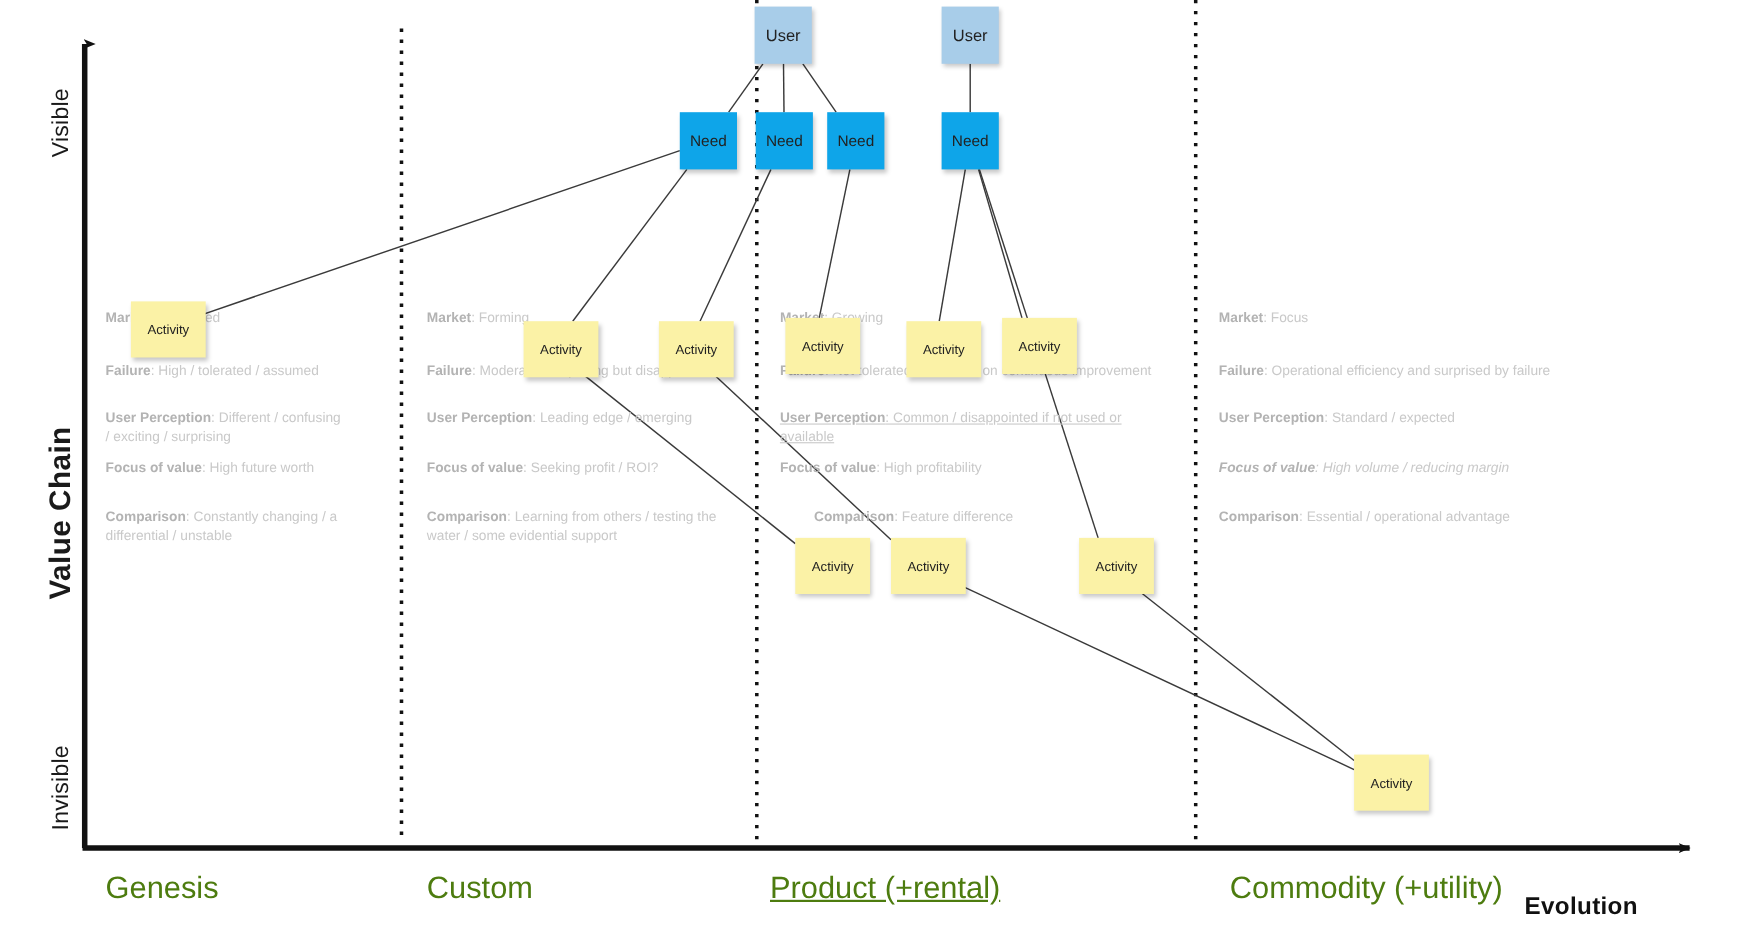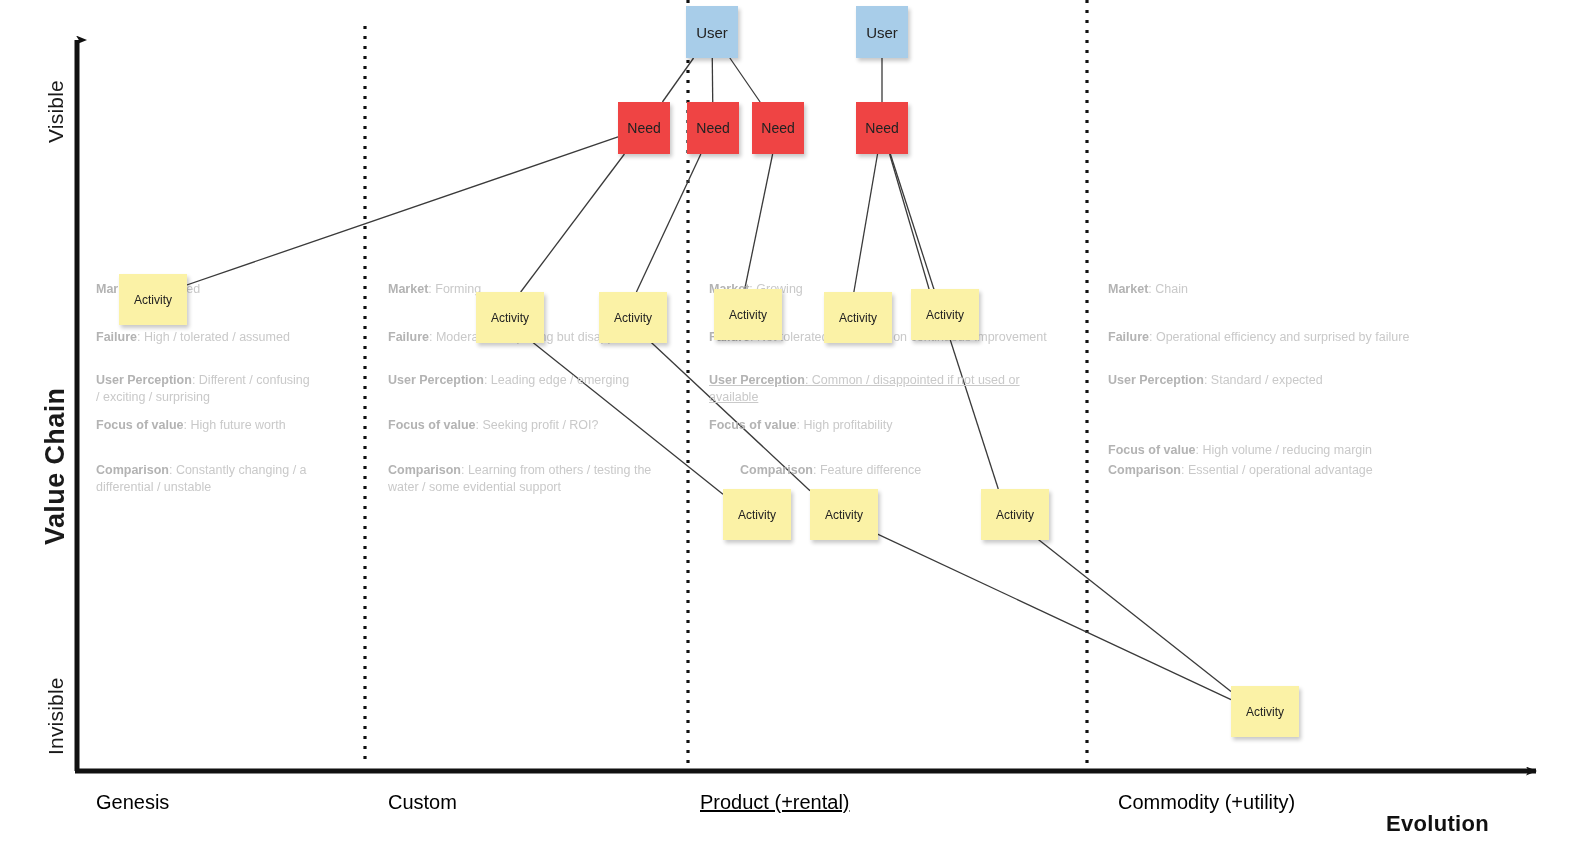--- a/index.html
+++ b/index.html
@@ -52,22 +52,22 @@
   }
   #label-valuechain {
     font-size: 27px;
     font-weight: bold;
     left: 40px;
     top: 545px;
     letter-spacing: 0.4px;
   }
   .x-tick {
     position: absolute;
-    font-size: 20px;
-    color: #000000;
+    font-size: 28px;
+    color: #4d7c0f;
     top: 791px;
     white-space: nowrap;
   }
   #xlabel-evolution {
     position: absolute;
     font-size: 22px;
     font-weight: bold;
     color: #111111;
     top: 811px;
     left: 1386px;
@@ -100,21 +100,21 @@
   .node-user {
     width: 52px;
     height: 52px;
     font-size: 15px;
     background: #a8cde9;
   }
   .node-need {
     width: 52px;
     height: 52px;
     font-size: 14px;
-    background: #ef4444;
+    background: #0ea5e9;
   }
   .node-activity {
     width: 68px;
     height: 51px;
     font-size: 12px;
     background: #fbf2a6;
   }
 </style>
 </head>
 <body>
@@ -180,24 +180,24 @@
       <div class="col-text" style="left: 388px; top: 281px; width: 270px;"><b>Market</b><span>: Forming</span></div>
       <div class="col-text" style="left: 388px; top: 329px; width: 270px;"><b>Failure</b><span>: Moderate / surprising but disappointed</span></div>
       <div class="col-text" style="left: 388px; top: 372px; width: 270px;"><b>User Perception</b><span>: Leading edge / emerging</span></div>
       <div class="col-text" style="left: 388px; top: 417px; width: 270px;"><b>Focus of value</b><span>: Seeking profit / ROI?</span></div>
       <div class="col-text" style="left: 388px; top: 462px; width: 270px;"><b>Comparison</b><span>: Learning from others / testing the water / some evidential support</span></div>
       <div class="col-text" style="left: 709px; top: 281px; width: 340px;"><b>Market</b><span>: Growing</span></div>
       <div class="col-text" style="left: 709px; top: 329px; width: 340px;"><b>Failure</b><span>: Not tolerated / assumed on continuous improvement</span></div>
       <div class="col-text" style="left: 709px; top: 372px; width: 340px; text-decoration: underline;"><b>User Perception</b><span>: Common / disappointed if not used or available</span></div>
       <div class="col-text" style="left: 709px; top: 417px; width: 340px;"><b>Focus of value</b><span>: High profitability</span></div>
       <div class="col-text" style="left: 709px; top: 462px; width: 340px; margin-left: 31px;"><b>Comparison</b><span>: Feature difference</span></div>
-      <div class="col-text" style="left: 1108px; top: 281px; width: 330px;"><b>Market</b><span>: Chain</span></div>
+      <div class="col-text" style="left: 1108px; top: 281px; width: 330px;"><b>Market</b><span>: Focus</span></div>
       <div class="col-text" style="left: 1108px; top: 329px; width: 330px;"><b>Failure</b><span>: Operational efficiency and surprised by failure</span></div>
       <div class="col-text" style="left: 1108px; top: 372px; width: 330px;"><b>User Perception</b><span>: Standard / expected</span></div>
-      <div class="col-text" style="left: 1108px; top: 442px; width: 330px;"><b>Focus of value</b><span>: High volume / reducing margin</span></div>
+      <div class="col-text" style="left: 1108px; top: 417px; width: 330px; font-style: italic;"><b>Focus of value</b><span>: High volume / reducing margin</span></div>
       <div class="col-text" style="left: 1108px; top: 462px; width: 330px;"><b>Comparison</b><span>: Essential / operational advantage</span></div>
     </div>
 
   <div id="nodes">
       <div class="node node-user" style="left: 686px; top: 6px;">User</div>
       <div class="node node-user" style="left: 856px; top: 6px;">User</div>
       <div class="node node-need" style="left: 618px; top: 102px;">Need</div>
       <div class="node node-need" style="left: 687px; top: 102px;">Need</div>
       <div class="node node-need" style="left: 752px; top: 102px;">Need</div>
       <div class="node node-need" style="left: 856px; top: 102px;">Need</div>

